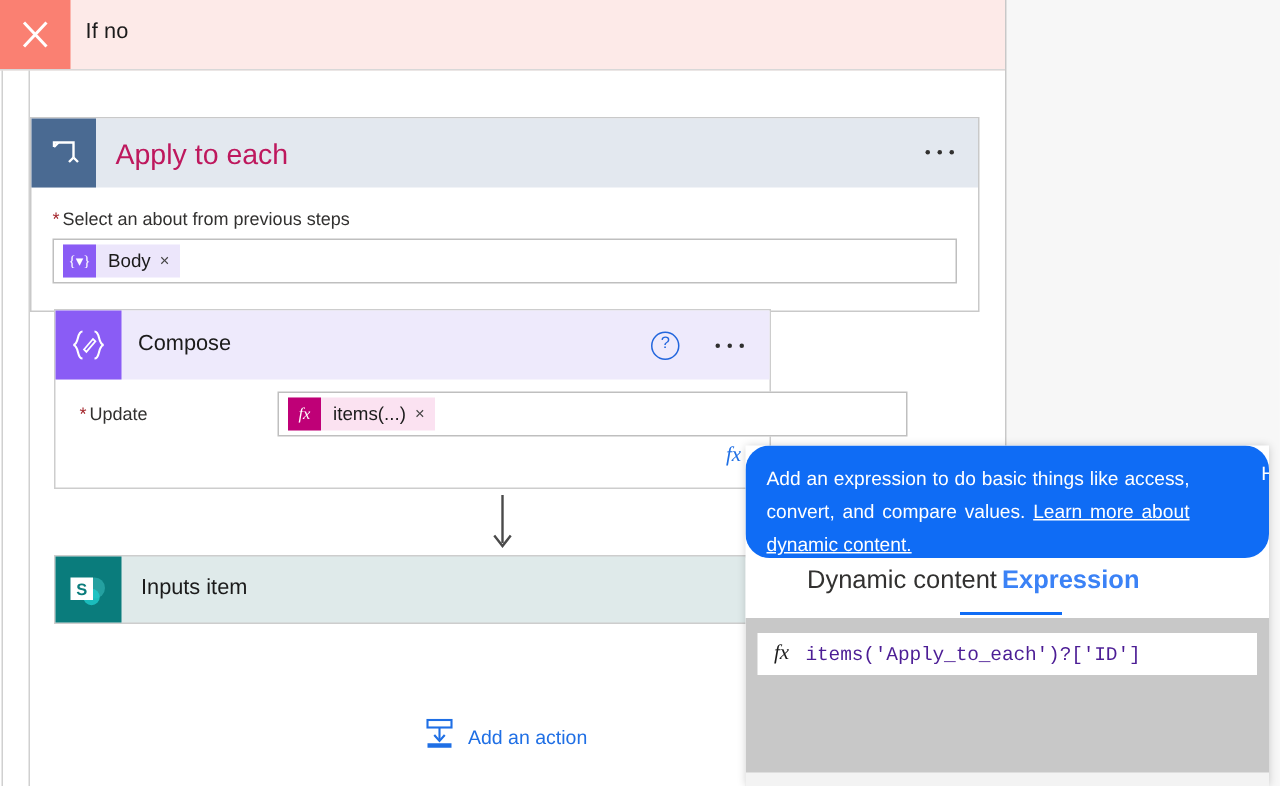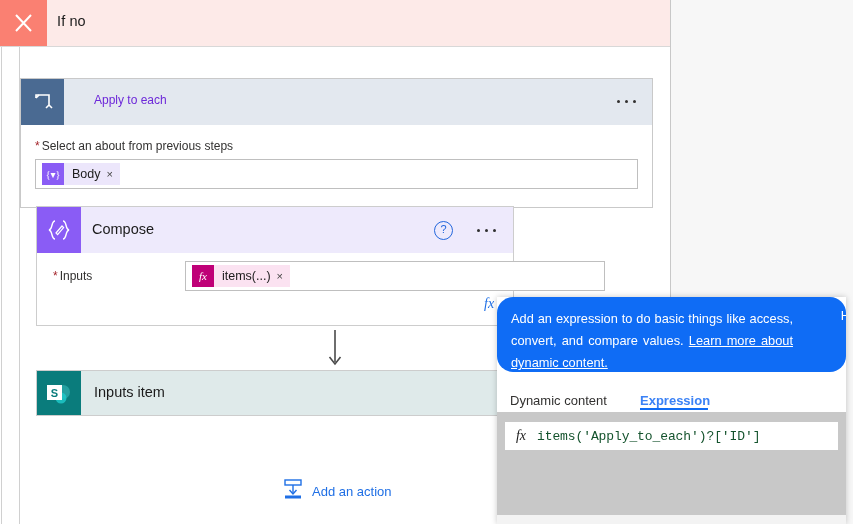--- a/index.html
+++ b/index.html
@@ -84,23 +84,23 @@
   }
   .ate-ic {
     position: absolute;
     left: 0; top: 0;
     width: 43px; height: 46px;
     background: #4a6a92;
     display: flex; align-items: center; justify-content: center;
   }
   .ate-label {
     position: absolute;
-    left: 73px; top: 14px;
-    font-size: 12px;
-    color: #6d28d9;
+    left: 56px; top: 14px;
+    font-size: 19px;
+    color: #be185d;
   }
   .dots {
     position: absolute;
     display: flex;
     gap: 5px;
     align-items: center;
   }
   .dots i {
     display: block;
     width: 3px; height: 3px;
@@ -327,24 +327,25 @@
     white-space: nowrap;
   }
   .fly-tabs {
     position: relative;
     height: 40px;
     background: #ffffff;
     border-bottom: 0;
   }
   .fly-tab {
     position: absolute;
-    top: 21px;
-    font-size: 13px;
+    top: 5px;
+    font-size: 17px;
     color: #323130;
     cursor: pointer;
+    margin-left: 28px;
   }
   .tab-dynamic { left: 13px; }
   .tab-expression {
     left: 143px;
     font-weight: bold;
     color: #3b82f6;
   }
   .tab-underline {
     position: absolute;
     left: 143px;
@@ -372,21 +373,21 @@
     width: 32px;
     text-align: center;
     font-family: "Liberation Serif", serif;
     font-style: italic;
     font-size: 14px;
     color: #1b1b1b;
   }
   .expr-text {
     font-family: "Liberation Mono", monospace;
     font-size: 13px;
-    color: #14532d;
+    color: #4c1d95;
     letter-spacing: -0.1px;
   }
   .update-btn {
     position: absolute;
     left: 8px; top: 50px;
     background: #0f6cf5;
     color: #fff;
     border: none;
     height: 32px;
     padding: 0 16px;
@@ -482,21 +483,21 @@
         <div class="cmp-label">Compose</div>
         <div class="cmp-help">?</div>
         <div class="dots cmp-dots">
           <i></i>
             <i></i>
             <i></i>
         </div>
       </div>
       <div class="cmp-body">
         <div class="cmp-inputs-label">
-          <span class="star">*</span><span>Inputs</span>
+          <span class="star">*</span><span>Update</span>
         </div>
         <div class="cmp-field">
           <span class="token token-fx">
             <span class="tkicon">fx</span>
             <span class="tklabel">items(...)</span>
             <span class="tkx">×</span>
           </span>
         </div>
       </div>
     </div>

